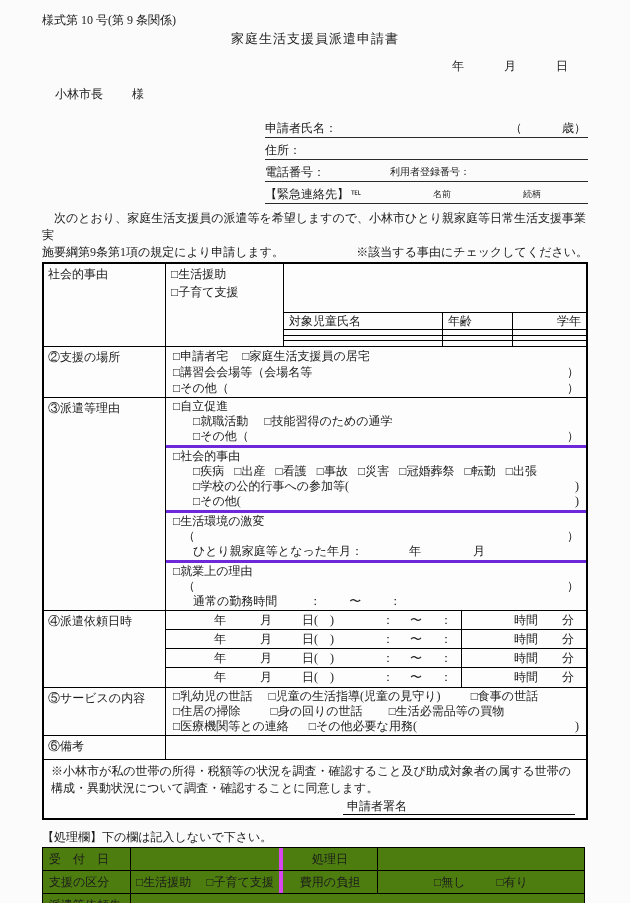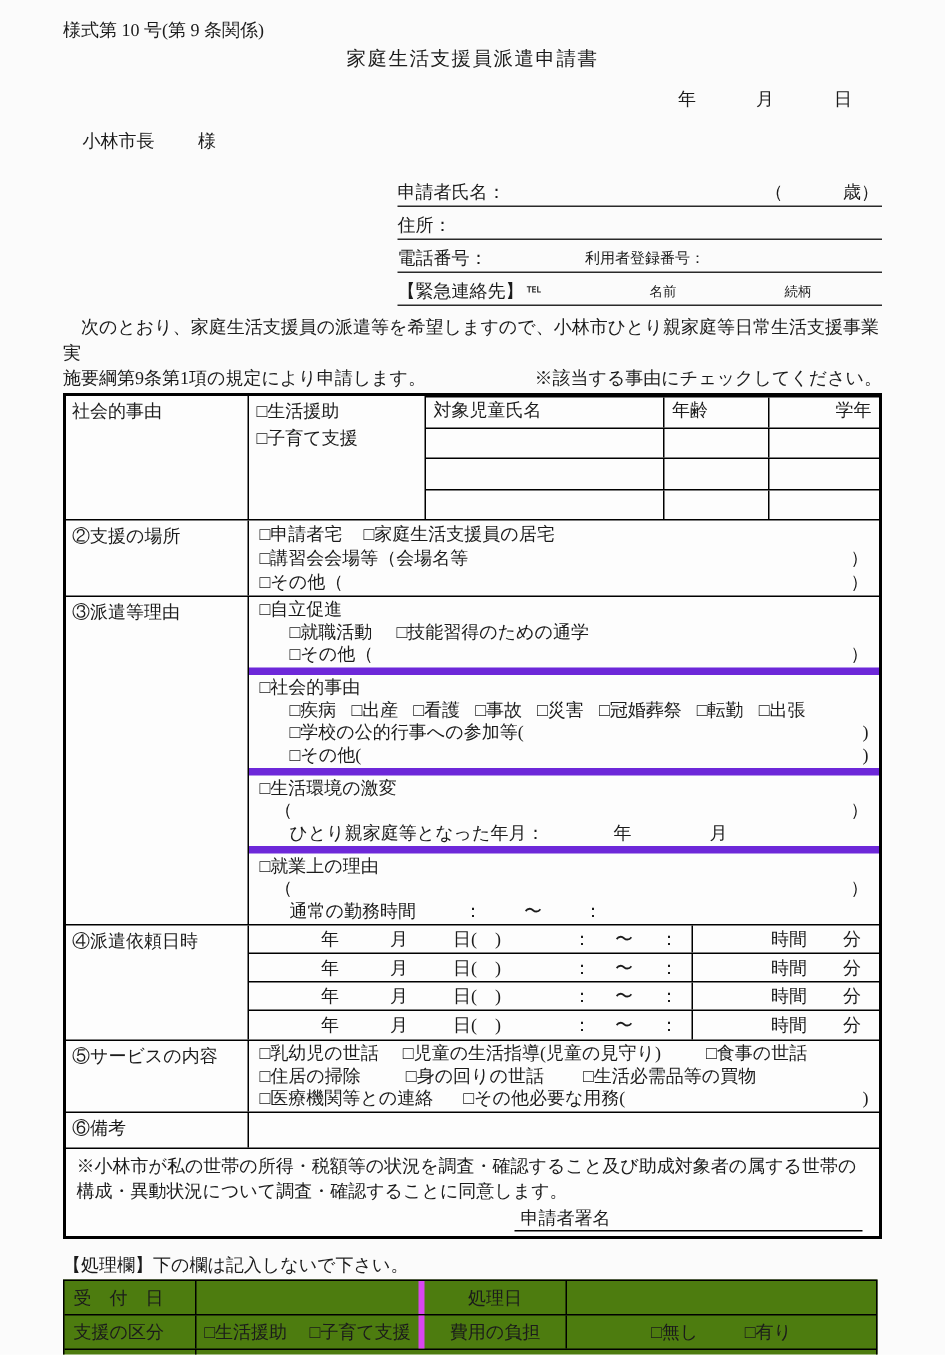--- a/index.html
+++ b/index.html
@@ -40,37 +40,37 @@
   .main-table { margin-top:1px; border:2px solid #000; width:546px; background:#fdfdfd; }
   .trow { display:flex; border-bottom:1px solid #000; }
   .trow:last-child { border-bottom:none; }
   .tlabel { width:122px; border-right:1px solid #000; padding:2px 4px; }
   .tcontent { flex:1; min-width:0; }
 
   
   .r1 { display:flex; height:82px; }
   .r1-left { width:118px; border-right:1px solid #000; padding:1px 5px; }
   .r1-left .opt { height:18px; line-height:18px; }
-  .r1-right { flex:1; display:flex; flex-direction:row; }
+  .r1-right { flex:1; display:flex; flex-direction:column;margin-top:32px; }
   .r1-spacer { height:16px; }
   .child-table { flex:1; border-top:1px solid #000; display:flex; flex-direction:column; }
   .ct-row { flex:1; display:flex; border-bottom:1px solid #000; }
   .ct-row:last-child { border-bottom:none; }
   .ct-name { flex:1; border-right:1px solid #000; padding:0 5px; line-height:16px; }
   .ct-age { width:70px; border-right:1px solid #000; padding:0 5px; line-height:16px; }
   .ct-grade { width:73px; padding:0 5px; line-height:16px;text-align:right; }
 
   
   .cline { display:flex; height:16px; line-height:16px; padding:0 7px; }
   .cline .close { margin-left:auto; }
   .gap14 { margin-left:14px; } .gap16 { margin-left:16px; } .gap20 { margin-left:20px; }
   .gap26 { margin-left:26px; } .gap30 { margin-left:30px;text-align:right; }
 
   
-  .block { border-bottom:5px solid #6d28d9; padding:1px 0; }
+  .block { border-bottom:3px solid #6d28d9; padding:1px 0; }
   .block:last-child { border-bottom:none; }
   .bline { display:flex; height:15px; line-height:15px; padding:0 7px; }
   .bline .close { margin-left:auto; }
   .indent { padding-left:27px; }
   .opts8 span { margin-right:10px; }
   .yr { margin-left:46px; } .mo { margin-left:52px; }
   .wk1 { margin-left:32px; } .wk2 { margin-left:28px; } .wk3 { margin-left:28px; }
 
   
   .date-row { display:flex; height:19px; line-height:19px; border-bottom:1px solid #000; }

